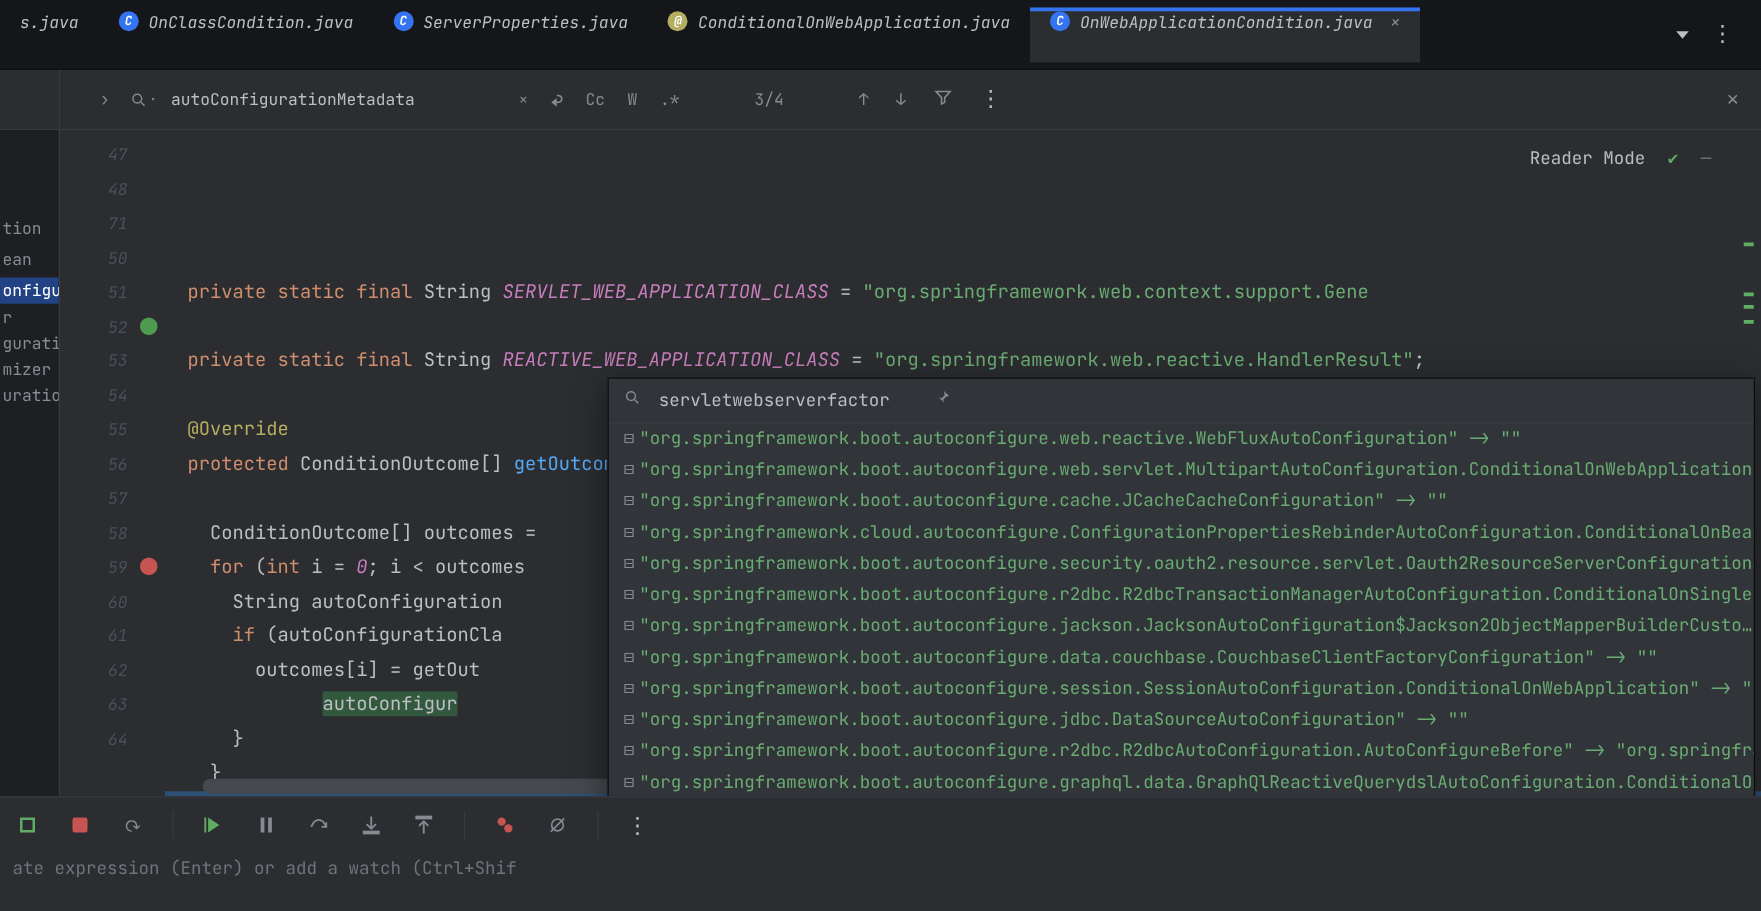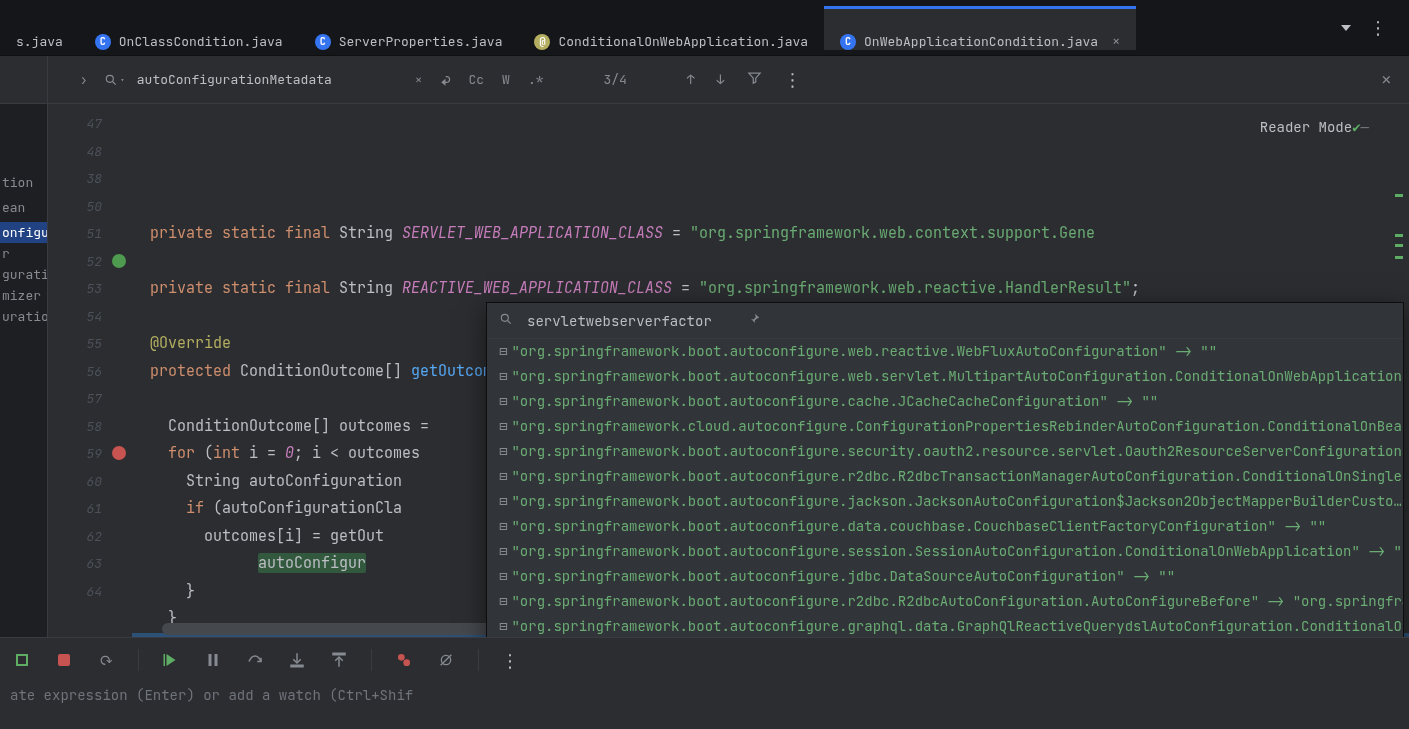--- a/index.html
+++ b/index.html
@@ -41,26 +41,27 @@
   .tabs{
     height:56px;
     display:flex;
     align-items:center;
     background:var(--bg-darker);
     border-bottom:1px solid #0f0f0f;
     padding-left:0;
   }
   .tab{
     height:44px;
-    display:flex;align-items:flex-end;
+    display:flex;align-items:flex-start;
     padding:0 16px;
     color:var(--fg);
     gap:8px;
     border-top:3px solid transparent;
     position:relative;
+    font-style:italic;
   }
   .tab.active{
     background:var(--bg);
     border-top-color:#3574f0;
   }
   .tab .filetype{
     width:16px;height:16px;border-radius:8px;
     display:flex;align-items:center;justify-content:center;
     font-size:10px;font-weight:700;
     color:#fff;
@@ -168,21 +169,21 @@
   .hint{color:#6f737a;font-style:italic;}
   .op{color:var(--fg);}
   .hl{background:var(--hl-green);border-radius:2px;}
   .hlbox{outline:1px solid var(--hl-outline);padding:0 1px;}
   .row.exec{background:#2d5176;}
   .row.exec .nm,.row.exec .kw{color:#fff;}
 
   .reader{
     position:absolute;top:10px;right:40px;
     color:var(--fg);font-size:14px;
-    display:flex;align-items:center;gap:0;
+    display:flex;align-items:center;gap:18px;
   }
   .tick{color:#5fad65;font-size:14px;}
   .marks{
     position:absolute;right:6px;top:60px;height:260px;width:14px;
   }
   .marks span{position:absolute;right:0;width:8px;height:3px;background:#5fad65;}
 
   .hscroll{
     position:absolute;left:0;bottom:2px;height:12px;width:440px;
     background:#45484d;border-radius:6px;margin-left:30px;
@@ -320,21 +321,21 @@
       <div>guratio</div>
       <div>mizer</div>
       <div>uration</div>
     </div>
 
   <div class="gutter" id="gutter">
     <span class="g-icon g-ov"></span>
     <span class="g-icon g-bp"></span>
   <div class="ln">47</div>
       <div class="ln">48</div>
-      <div class="ln">38</div>
+      <div class="ln">71</div>
       <div class="ln">50</div>
       <div class="ln">51</div>
       <div class="ln">52</div>
       <div class="ln">53</div>
       <div class="ln">54</div>
       <div class="ln">55</div>
       <div class="ln">56</div>
       <div class="ln">57</div>
       <div class="ln">58</div>
       <div class="ln">59</div>

